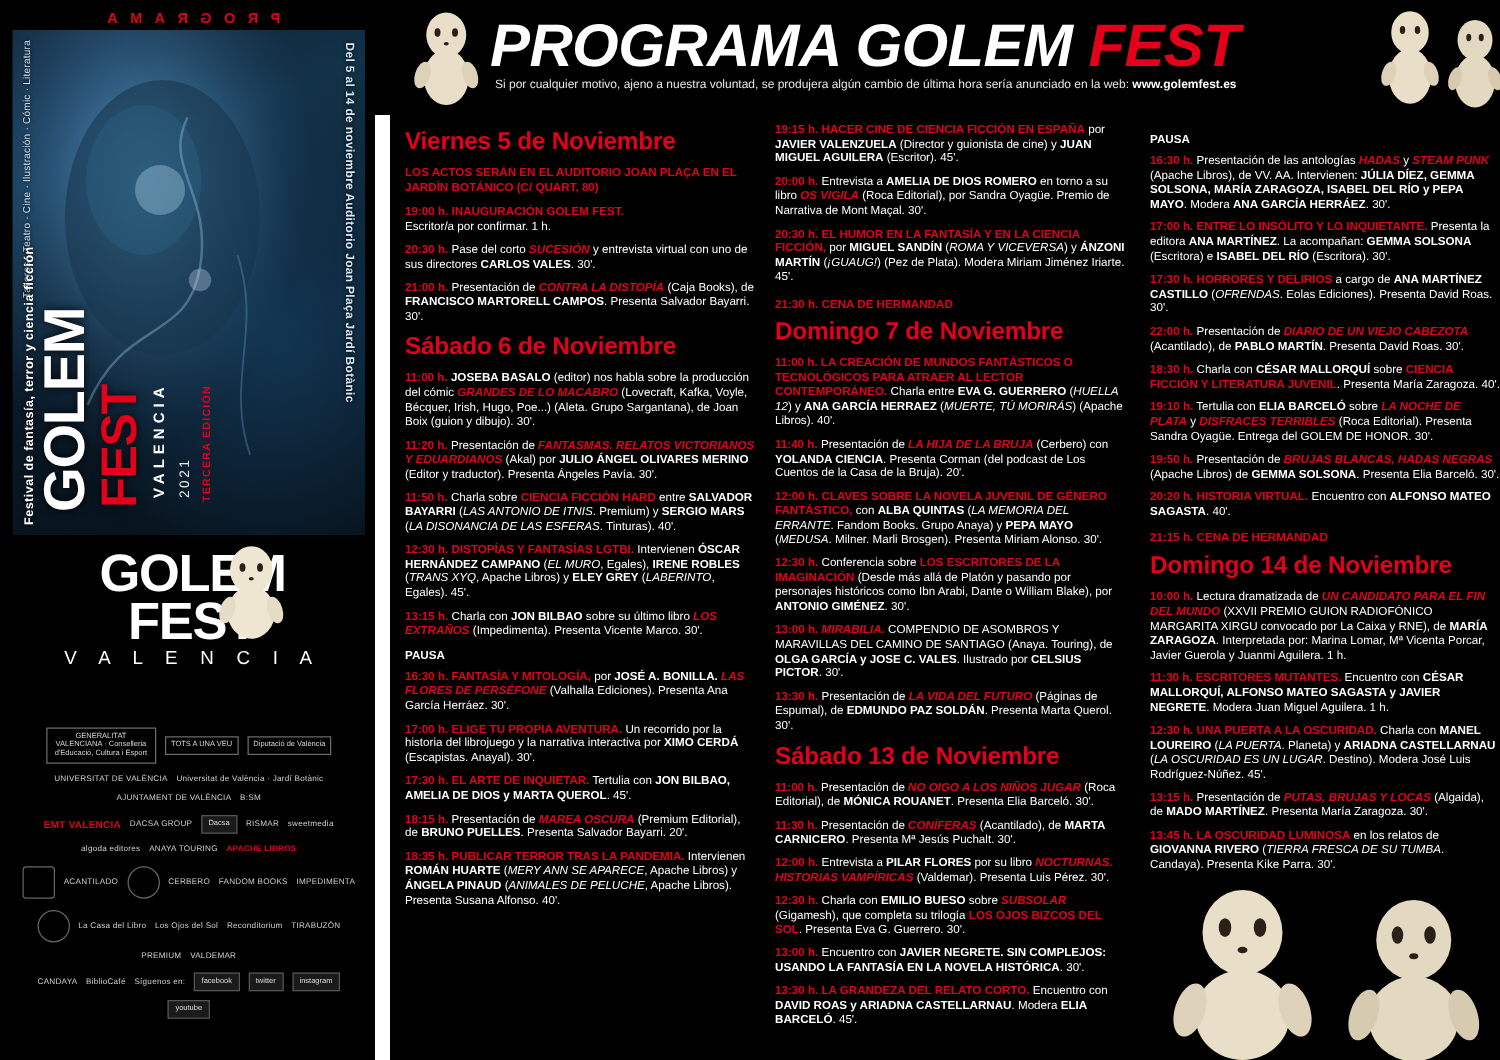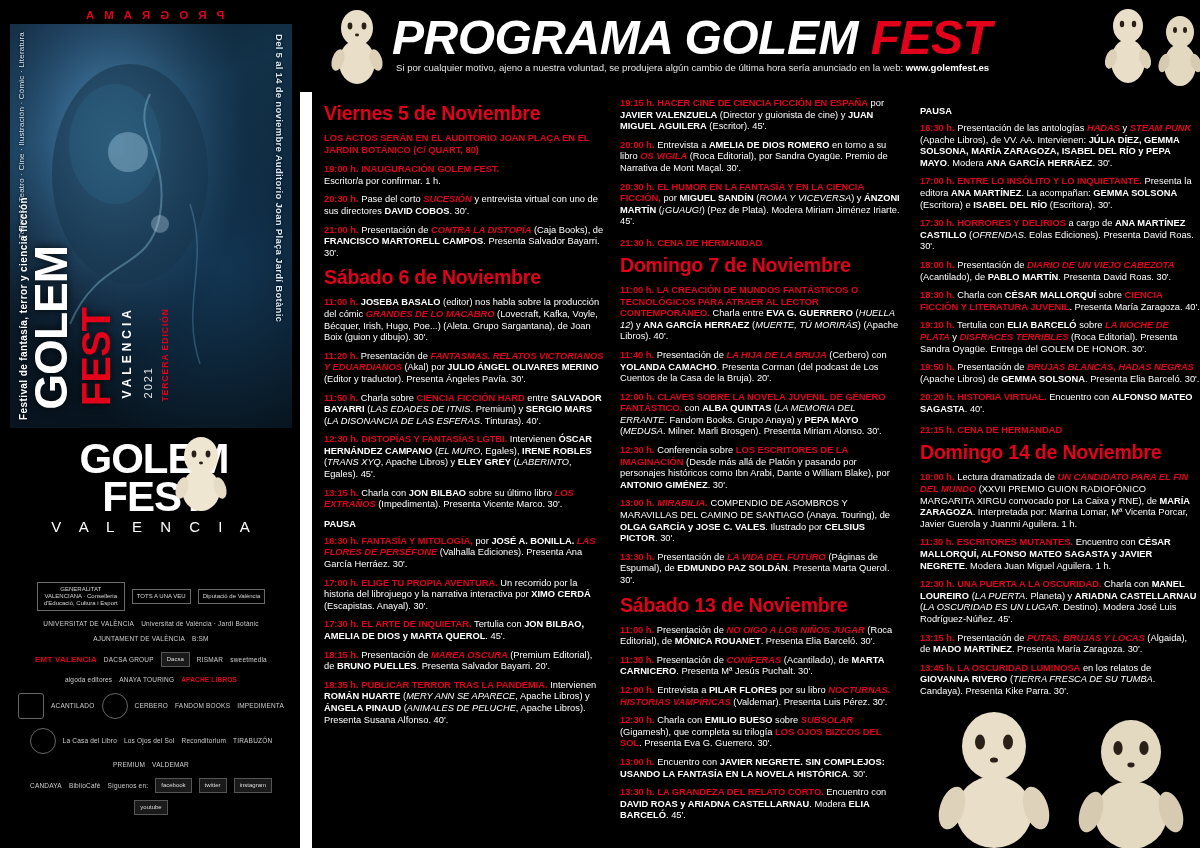--- a/index.html
+++ b/index.html
@@ -286,61 +286,61 @@
 
     <div class="title-main"><span>PROGRAMA GOLEM </span><span class="title-fest">FEST</span></div>
     <div class="subtitle"><span>Si por cualquier motivo, ajeno a nuestra voluntad, se produjera algún cambio de última hora sería anunciado en la web: </span><b>www.golemfest.es</b></div>
   </div>
 
   <div class="body-area">
     <div class="col col1" id="col-0">
         <div class="day-title">Viernes 5 de Noviembre</div>
         <div class="venue">LOS ACTOS SERÁN EN EL AUDITORIO JOAN PLAÇA EN EL JARDÍN BOTÁNICO (C/ QUART, 80)</div>
         <div class="entry"><span class="r">19:00 h. INAUGURACIÓN GOLEM FEST.</span><br>Escritor/a por confirmar. 1 h.</div>
-        <div class="entry"><span class="r">20:30 h.</span> Pase del corto <i class="r">SUCESIÓN</i> y entrevista virtual con uno de sus directores <b>DAVID COBOS</b>. 30'.</div>
+        <div class="entry"><span class="r">20:30 h.</span> Pase del corto <i class="r">SUCESIÓN</i> y entrevista virtual con uno de sus directores <b>CARLOS VALES</b>. 30'.</div>
         <div class="entry"><span class="r">21:00 h.</span> Presentación de <i class="r">CONTRA LA DISTOPÍA</i> (Caja Books), de <b>FRANCISCO MARTORELL CAMPOS</b>. Presenta Salvador Bayarri. 30'.</div>
         <div class="day-title">Sábado 6 de Noviembre</div>
         <div class="entry"><span class="r">11:00 h.</span> <b>JOSEBA BASALO</b> (editor) nos habla sobre la producción del cómic <i class="r">GRANDES DE LO MACABRO</i> (Lovecraft, Kafka, Voyle, Bécquer, Irish, Hugo, Poe...) (Aleta. Grupo Sargantana), de Joan Boix (guion y dibujo). 30'.</div>
         <div class="entry"><span class="r">11:20 h.</span> Presentación de <i class="r">FANTASMAS. RELATOS VICTORIANOS Y EDUARDIANOS</i> (Akal) por <b>JULIO ÁNGEL OLIVARES MERINO</b> (Editor y traductor). Presenta Ángeles Pavía. 30'.</div>
-        <div class="entry"><span class="r">11:50 h.</span> Charla sobre <span class="r">CIENCIA FICCIÓN HARD</span> entre <b>SALVADOR BAYARRI</b> (<i>LAS EDADES DE ITNIS</i>. Premium) y <b>SERGIO MARS</b> (<i>LA DISONANCIA DE LAS ESFERAS</i>. Tinturas). 40'.</div>
+        <div class="entry"><span class="r">11:50 h.</span> Charla sobre <span class="r">CIENCIA FICCIÓN HARD</span> entre <b>SALVADOR BAYARRI</b> (<i>LAS ANTONIO DE ITNIS</i>. Premium) y <b>SERGIO MARS</b> (<i>LA DISONANCIA DE LAS ESFERAS</i>. Tinturas). 40'.</div>
         <div class="entry"><span class="r">12:30 h.</span> <span class="r">DISTOPÍAS Y FANTASÍAS LGTBI.</span> Intervienen <b>ÓSCAR HERNÁNDEZ CAMPANO</b> (<i>EL MURO</i>, Egales), <b>IRENE ROBLES</b> (<i>TRANS XYQ</i>, Apache Libros) y <b>ELEY GREY</b> (<i>LABERINTO</i>, Egales). 45'.</div>
         <div class="entry"><span class="r">13:15 h.</span> Charla con <b>JON BILBAO</b> sobre su último libro <i class="r">LOS EXTRAÑOS</i> (Impedimenta). Presenta Vicente Marco. 30'.</div>
         <div class="pausa">PAUSA</div>
         <div class="entry"><span class="r">16:30 h.</span> <span class="r">FANTASÍA Y MITOLOGÍA,</span> por <b>JOSÉ A. BONILLA.</b> <i class="r">LAS FLORES DE PERSÉFONE</i> (Valhalla Ediciones). Presenta Ana García Herráez. 30'.</div>
         <div class="entry"><span class="r">17:00 h.</span> <span class="r">ELIGE TU PROPIA AVENTURA.</span> Un recorrido por la historia del librojuego y la narrativa interactiva por <b>XIMO CERDÁ</b> (Escapistas. Anayal). 30'.</div>
         <div class="entry"><span class="r">17:30 h.</span> <span class="r">EL ARTE DE INQUIETAR.</span> Tertulia con <b>JON BILBAO, AMELIA DE DIOS y MARTA QUEROL</b>. 45'.</div>
         <div class="entry"><span class="r">18:15 h.</span> Presentación de <i class="r">MAREA OSCURA</i> (Premium Editorial), de <b>BRUNO PUELLES</b>. Presenta Salvador Bayarri. 20'.</div>
         <div class="entry"><span class="r">18:35 h.</span> <span class="r">PUBLICAR TERROR TRAS LA PANDEMIA.</span> Intervienen <b>ROMÁN HUARTE</b> (<i>MERY ANN SE APARECE</i>, Apache Libros) y <b>ÁNGELA PINAUD</b> (<i>ANIMALES DE PELUCHE</i>, Apache Libros). Presenta Susana Alfonso. 40'.</div>
       </div>
     <div class="col col2" id="col-1">
         <div class="entry"><span class="r">19:15 h. HACER CINE DE CIENCIA FICCIÓN EN ESPAÑA</span> por <b>JAVIER VALENZUELA</b> (Director y guionista de cine) y <b>JUAN MIGUEL AGUILERA</b> (Escritor). 45'.</div>
         <div class="entry"><span class="r">20:00 h.</span> Entrevista a <b>AMELIA DE DIOS ROMERO</b> en torno a su libro <i class="r">OS VIGILA</i> (Roca Editorial), por Sandra Oyagüe. Premio de Narrativa de Mont Maçal. 30'.</div>
         <div class="entry"><span class="r">20:30 h. EL HUMOR EN LA FANTASÍA Y EN LA CIENCIA FICCIÓN,</span> por <b>MIGUEL SANDÍN</b> (<i>ROMA Y VICEVERSA</i>) y <b>ÁNZONI MARTÍN</b> (<i>¡GUAUG!</i>) (Pez de Plata). Modera Miriam Jiménez Iriarte. 45'.</div>
         <div class="cena">21:30 h. CENA DE HERMANDAD</div>
         <div class="day-title">Domingo 7 de Noviembre</div>
         <div class="entry"><span class="r">11:00 h. LA CREACIÓN DE MUNDOS FANTÁSTICOS O TECNOLÓGICOS PARA ATRAER AL LECTOR CONTEMPORÁNEO.</span> Charla entre <b>EVA G. GUERRERO</b> (<i>HUELLA 12</i>) y <b>ANA GARCÍA HERRAEZ</b> (<i>MUERTE, TÚ MORIRÁS</i>) (Apache Libros). 40'.</div>
-        <div class="entry"><span class="r">11:40 h.</span> Presentación de <i class="r">LA HIJA DE LA BRUJA</i> (Cerbero) con <b>YOLANDA CAMACHO</b>. Presenta Corman (del podcast de Los Cuentos de la Casa de la Bruja). 20'.</div>
+        <div class="entry"><span class="r">11:40 h.</span> Presentación de <i class="r">LA HIJA DE LA BRUJA</i> (Cerbero) con <b>YOLANDA CIENCIA</b>. Presenta Corman (del podcast de Los Cuentos de la Casa de la Bruja). 20'.</div>
         <div class="entry"><span class="r">12:00 h. CLAVES SOBRE LA NOVELA JUVENIL DE GÉNERO FANTÁSTICO,</span> con <b>ALBA QUINTAS</b> (<i>LA MEMORIA DEL ERRANTE</i>. Fandom Books. Grupo Anaya) y <b>PEPA MAYO</b> (<i>MEDUSA</i>. Milner. Marli Brosgen). Presenta Miriam Alonso. 30'.</div>
         <div class="entry"><span class="r">12:30 h.</span> Conferencia sobre <span class="r">LOS ESCRITORES DE LA IMAGINACIÓN</span> (Desde más allá de Platón y pasando por personajes históricos como Ibn Arabi, Dante o William Blake), por <b>ANTONIO GIMÉNEZ</b>. 30'.</div>
         <div class="entry"><span class="r">13:00 h.</span> <i class="r">MIRABILIA.</i> COMPENDIO DE ASOMBROS Y MARAVILLAS DEL CAMINO DE SANTIAGO (Anaya. Touring), de <b>OLGA GARCÍA y JOSE C. VALES</b>. Ilustrado por <b>CELSIUS PICTOR</b>. 30'.</div>
         <div class="entry"><span class="r">13:30 h.</span> Presentación de <i class="r">LA VIDA DEL FUTURO</i> (Páginas de Espumal), de <b>EDMUNDO PAZ SOLDÁN</b>. Presenta Marta Querol. 30'.</div>
         <div class="day-title">Sábado 13 de Noviembre</div>
         <div class="entry"><span class="r">11:00 h.</span> Presentación de <i class="r">NO OIGO A LOS NIÑOS JUGAR</i> (Roca Editorial), de <b>MÓNICA ROUANET</b>. Presenta Elia Barceló. 30'.</div>
         <div class="entry"><span class="r">11:30 h.</span> Presentación de <i class="r">CONÍFERAS</i> (Acantilado), de <b>MARTA CARNICERO</b>. Presenta Mª Jesús Puchalt. 30'.</div>
         <div class="entry"><span class="r">12:00 h.</span> Entrevista a <b>PILAR FLORES</b> por su libro <i class="r">NOCTURNAS. HISTORIAS VAMPÍRICAS</i> (Valdemar). Presenta Luis Pérez. 30'.</div>
         <div class="entry"><span class="r">12:30 h.</span> Charla con <b>EMILIO BUESO</b> sobre <i class="r">SUBSOLAR</i> (Gigamesh), que completa su trilogía <span class="r">LOS OJOS BIZCOS DEL SOL</span>. Presenta Eva G. Guerrero. 30'.</div>
         <div class="entry"><span class="r">13:00 h.</span> Encuentro con <b>JAVIER NEGRETE. SIN COMPLEJOS: USANDO LA FANTASÍA EN LA NOVELA HISTÓRICA</b>. 30'.</div>
         <div class="entry"><span class="r">13:30 h. LA GRANDEZA DEL RELATO CORTO.</span> Encuentro con <b>DAVID ROAS y ARIADNA CASTELLARNAU</b>. Modera <b>ELIA BARCELÓ</b>. 45'.</div>
       </div>
     <div class="col col3" id="col-2">
         <div class="pausa">PAUSA</div>
         <div class="entry"><span class="r">16:30 h.</span> Presentación de las antologías <i class="r">HADAS</i> y <i class="r">STEAM PUNK</i> (Apache Libros), de VV. AA. Intervienen: <b>JÚLIA DÍEZ, GEMMA SOLSONA, MARÍA ZARAGOZA, ISABEL DEL RÍO y PEPA MAYO</b>. Modera <b>ANA GARCÍA HERRÁEZ</b>. 30'.</div>
         <div class="entry"><span class="r">17:00 h. ENTRE LO INSÓLITO Y LO INQUIETANTE.</span> Presenta la editora <b>ANA MARTÍNEZ</b>. La acompañan: <b>GEMMA SOLSONA</b> (Escritora) e <b>ISABEL DEL RÍO</b> (Escritora). 30'.</div>
         <div class="entry"><span class="r">17:30 h. HORRORES Y DELIRIOS</span> a cargo de <b>ANA MARTÍNEZ CASTILLO</b> (<i>OFRENDAS</i>. Eolas Ediciones). Presenta David Roas. 30'.</div>
-        <div class="entry"><span class="r">18:00 h.</span> Presentación de <i class="r">DIARIO DE UN VIEJO CABEZOTA</i> (Acantilado), de <b>PABLO MARTÍN</b>. Presenta David Roas. 30'.</div>
+        <div class="entry"><span class="r">22:00 h.</span> Presentación de <i class="r">DIARIO DE UN VIEJO CABEZOTA</i> (Acantilado), de <b>PABLO MARTÍN</b>. Presenta David Roas. 30'.</div>
         <div class="entry"><span class="r">18:30 h.</span> Charla con <b>CÉSAR MALLORQUÍ</b> sobre <span class="r">CIENCIA FICCIÓN Y LITERATURA JUVENIL</span>. Presenta María Zaragoza. 40'.</div>
         <div class="entry"><span class="r">19:10 h.</span> Tertulia con <b>ELIA BARCELÓ</b> sobre <i class="r">LA NOCHE DE PLATA</i> y <i class="r">DISFRACES TERRIBLES</i> (Roca Editorial). Presenta Sandra Oyagüe. Entrega del GOLEM DE HONOR. 30'.</div>
         <div class="entry"><span class="r">19:50 h.</span> Presentación de <i class="r">BRUJAS BLANCAS, HADAS NEGRAS</i> (Apache Libros) de <b>GEMMA SOLSONA</b>. Presenta Elia Barceló. 30'.</div>
         <div class="entry"><span class="r">20:20 h. HISTORIA VIRTUAL.</span> Encuentro con <b>ALFONSO MATEO SAGASTA</b>. 40'.</div>
         <div class="cena">21:15 h. CENA DE HERMANDAD</div>
         <div class="day-title">Domingo 14 de Noviembre</div>
         <div class="entry"><span class="r">10:00 h.</span> Lectura dramatizada de <i class="r">UN CANDIDATO PARA EL FIN DEL MUNDO</i> (XXVII PREMIO GUION RADIOFÓNICO MARGARITA XIRGU convocado por La Caixa y RNE), de <b>MARÍA ZARAGOZA</b>. Interpretada por: Marina Lomar, Mª Vicenta Porcar, Javier Guerola y Juanmi Aguilera. 1 h.</div>
         <div class="entry"><span class="r">11:30 h. ESCRITORES MUTANTES.</span> Encuentro con <b>CÉSAR MALLORQUÍ, ALFONSO MATEO SAGASTA y JAVIER NEGRETE</b>. Modera Juan Miguel Aguilera. 1 h.</div>
         <div class="entry"><span class="r">12:30 h. UNA PUERTA A LA OSCURIDAD.</span> Charla con <b>MANEL LOUREIRO</b> (<i>LA PUERTA</i>. Planeta) y <b>ARIADNA CASTELLARNAU</b> (<i>LA OSCURIDAD ES UN LUGAR</i>. Destino). Modera José Luis Rodríguez-Núñez. 45'.</div>
         <div class="entry"><span class="r">13:15 h.</span> Presentación de <i class="r">PUTAS, BRUJAS Y LOCAS</i> (Algaida), de <b>MADO MARTÍNEZ</b>. Presenta María Zaragoza. 30'.</div>

